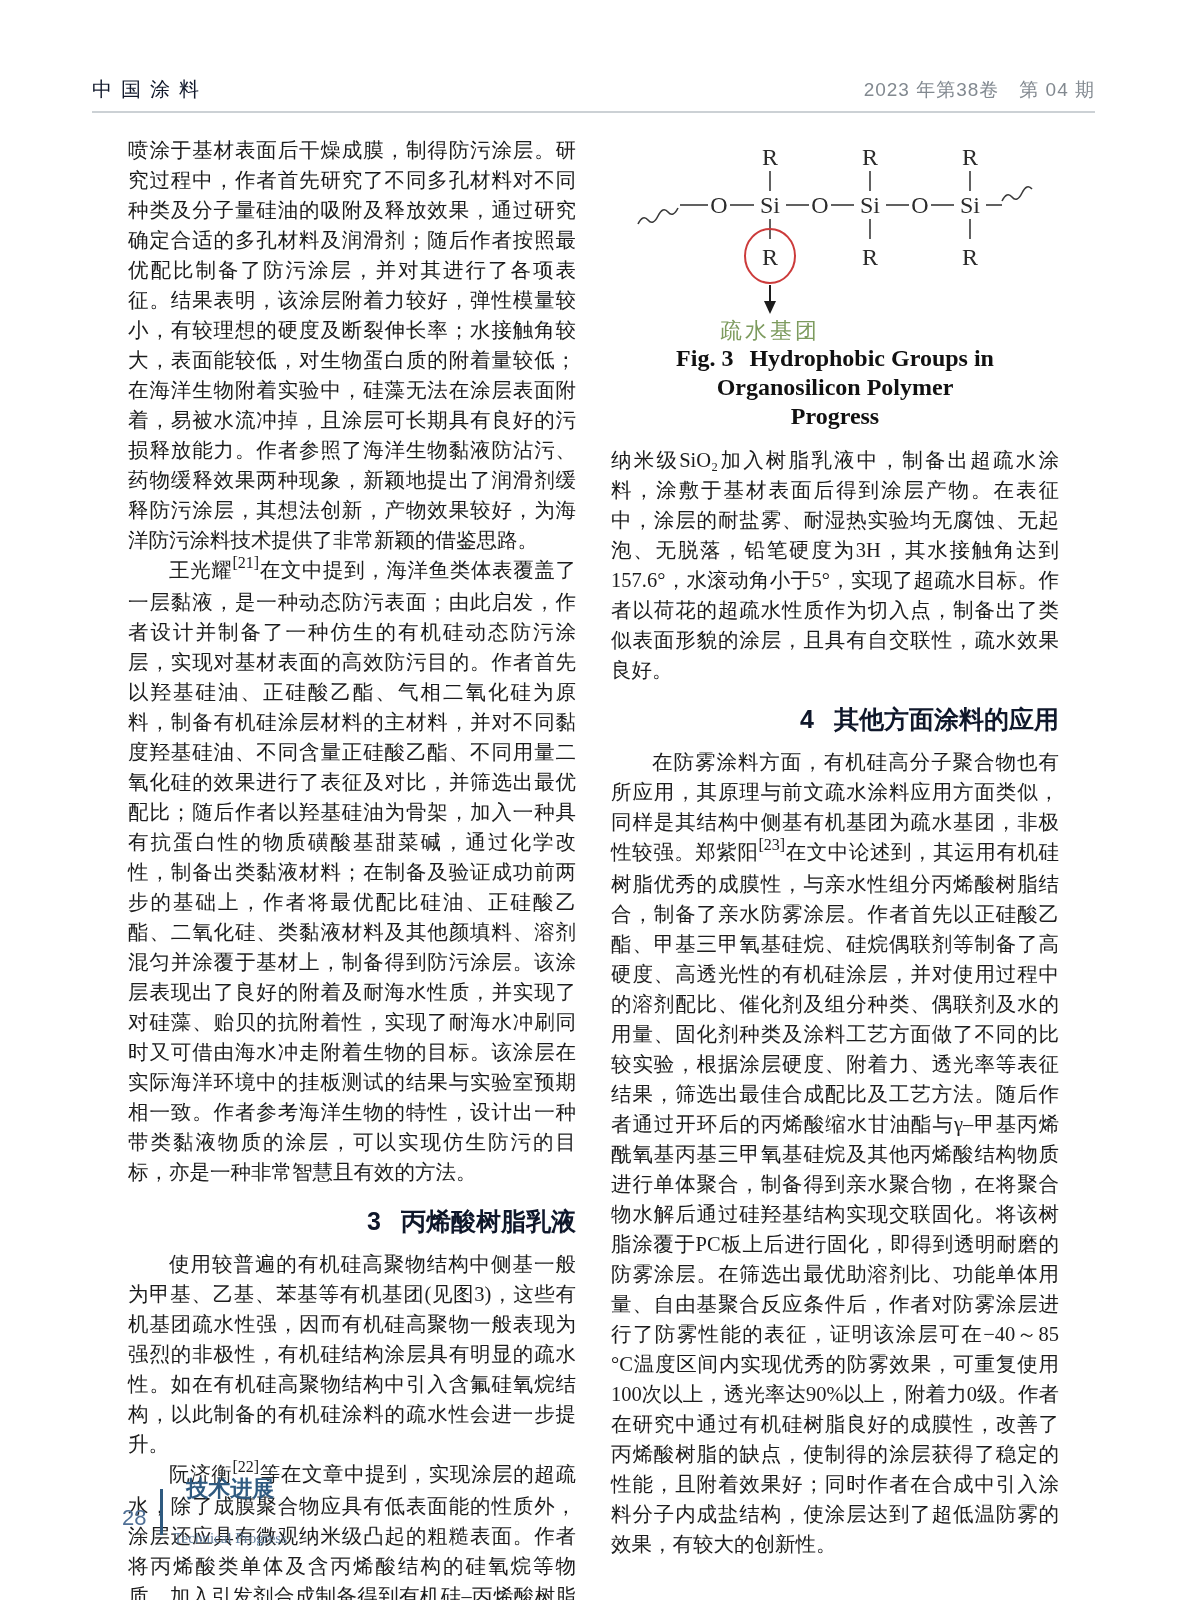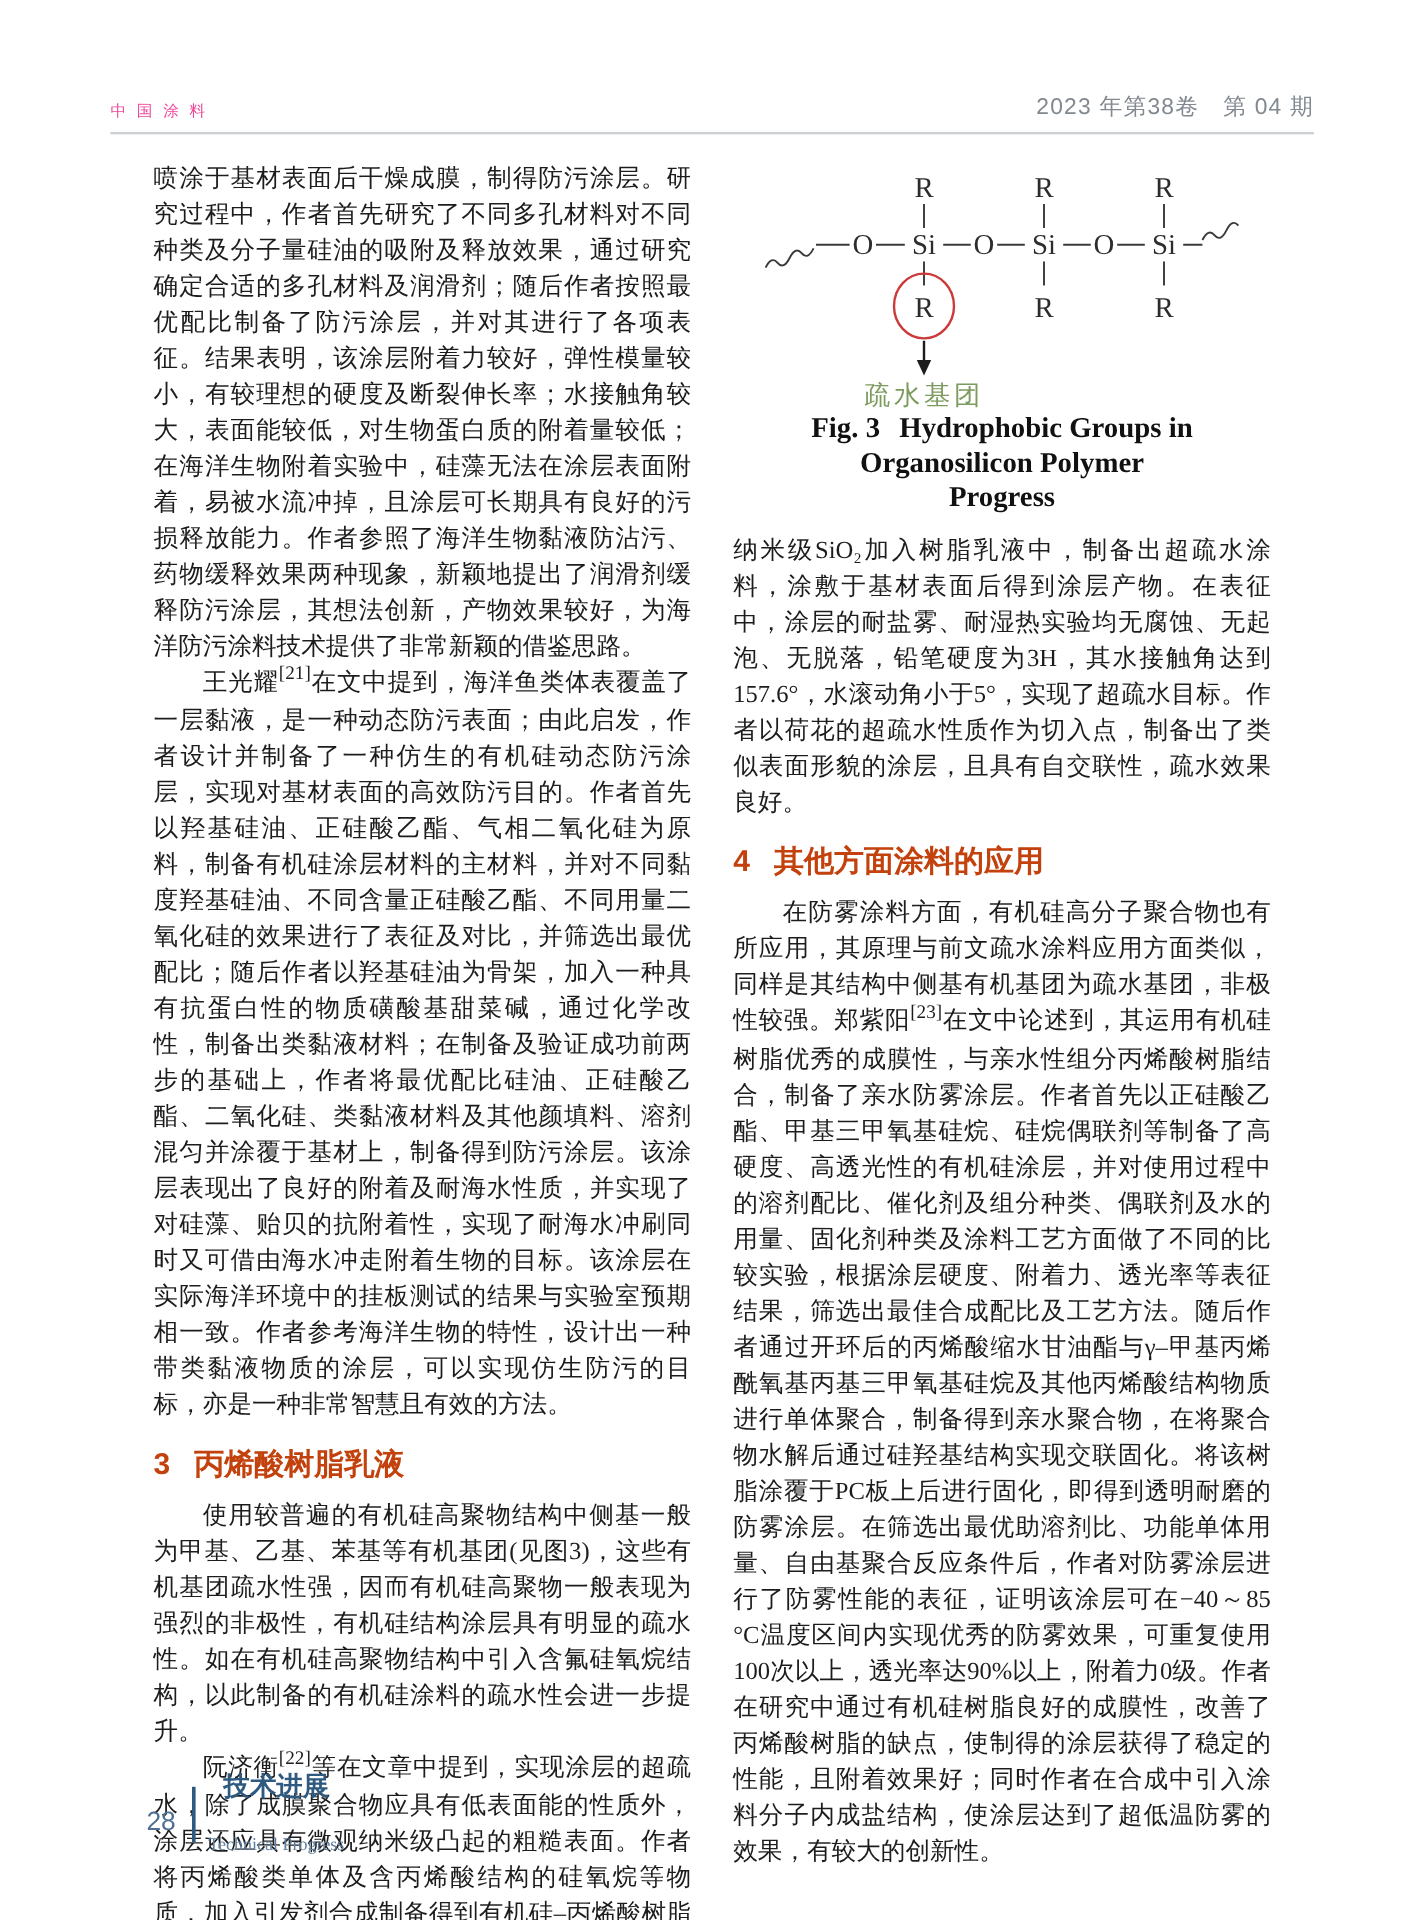--- a/index.html
+++ b/index.html
@@ -14,21 +14,21 @@
   }
   
   .header{
     display:flex;justify-content:space-between;align-items:flex-end;
     margin:76px 92px 0 92px;
     padding-bottom:8px;
     border-bottom:2px solid #ccd1d5;
   }
   .journal-name{
     font-family:"Liberation Sans","DejaVu Sans",sans-serif;
-    font-size:13px;color:#ec4899;letter-spacing:9px;
+    font-size:20px;color:#0f172a;letter-spacing:9px;
   }
   .issue-info{
     font-family:"Liberation Sans","DejaVu Sans",sans-serif;
     font-size:19px;color:#828990;letter-spacing:1px;
   }
   
   .content{
     display:flex;gap:35px;
     padding:0 128px;
     margin-top:22px;
@@ -42,24 +42,25 @@
     text-justify:inter-ideograph;
   }
   .indent{text-indent:2em;}
   .sup{
     font-size:16px;
     position:relative;top:-0.55em;
     letter-spacing:0;
   }
   h2.section{
     font-family:"Liberation Sans","DejaVu Sans",sans-serif;
-    color:#c2410c;
+    color:#0f172a;
     font-size:25px;line-height:32px;
     font-weight:bold;
     margin:18px 0 12px 0;
+    text-align:right;
   }
   h2.section .sec-num{display:inline-block;margin-right:20px;}
   
   .figure{margin:4px 0 14px 0;text-align:center;}
   .fig-svg{display:block;margin:0 auto;}
   .fig-caption-cn{
     font-family:"Liberation Sans","DejaVu Sans",sans-serif;
     font-weight:bold;font-size:21px;color:#111;
     margin-top:6px;line-height:30px;
   }

